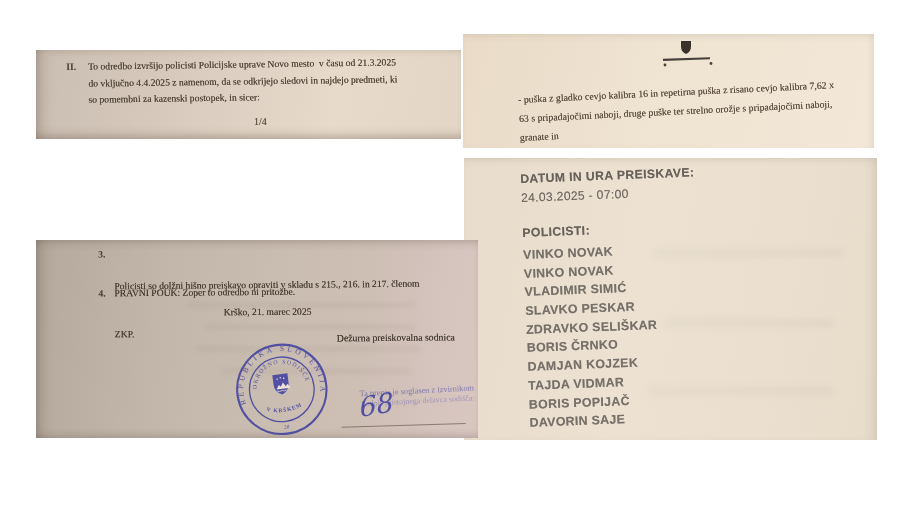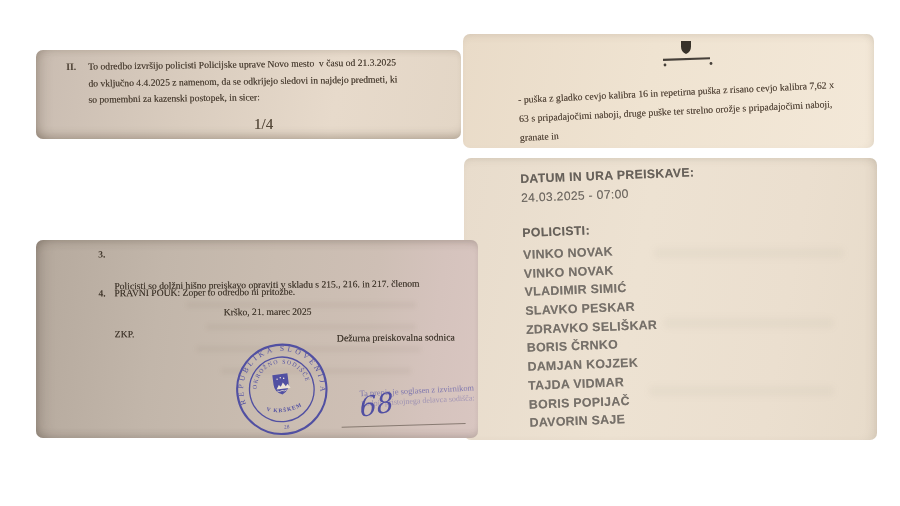--- a/index.html
+++ b/index.html
@@ -1,33 +1,33 @@
 <!DOCTYPE html>
 <html><head>
 <meta charset="utf-8">
 <style>
   html,body{margin:0;padding:0;}
   body{
     width:900px;height:506px;position:relative;overflow:hidden;
     background:#ffffff;
     font-family:"Liberation Serif", serif;
   }
-  .frag{position:absolute;overflow:hidden;border-radius:7px;}
+  .frag{position:absolute;overflow:hidden;border-radius:0;}
 
   
   .frag-tl{
     left:36px;top:50px;width:425px;height:89px;
     background:linear-gradient(100deg,#c9bcb1 0%,#d9ccbe 35%,#e7dacb 70%,#e3d6c6 100%);
     box-shadow:inset 10px 0 14px -8px rgba(80,65,50,.35), inset 0 -9px 10px -6px rgba(80,65,50,.30), inset 0 5px 8px -6px rgba(80,65,50,.18);
   }
   .tl-para{position:absolute;left:30px;top:9px;display:flex;transform:rotate(-0.8deg);transform-origin:left top;}
   .tl-marker{width:22px;font-size:9.8px;font-weight:bold;color:#4c4034;line-height:16.5px;}
   .tl-lines{width:372px;}
   .tl-lines .line{font-size:9.6px;line-height:16.5px;color:#4c4034;white-space:pre;text-shadow:0 0 .6px rgba(76,64,52,.75);}
-  .tl-pagenum{position:absolute;left:218px;top:66px;font-size:15px;color:#544839;text-shadow:0 0 .5px rgba(84,72,57,.6);}
+  .tl-pagenum{position:absolute;left:218px;top:66px;font-size:10px;color:#544839;text-shadow:0 0 .5px rgba(84,72,57,.6);}
 
   
   .frag-tr{
     left:463px;top:34px;width:411px;height:114px;
     background:linear-gradient(100deg,#e9dbc8 0%,#efe3d1 45%,#f3e8d8 100%);
     box-shadow:inset 0 6px 10px -6px rgba(90,75,60,.16), inset -6px 0 10px -6px rgba(90,75,60,.14);
   }
   .tr-emblem{position:absolute;left:188px;top:5px;}
   .tr-text{position:absolute;left:56px;top:56px;width:356px;transform:rotate(-2.7deg);transform-origin:left center;}
   .tr-text .line{font-size:9.8px;line-height:19px;color:#55473a;white-space:pre;text-shadow:0 0 .6px rgba(85,71,58,.7);}

